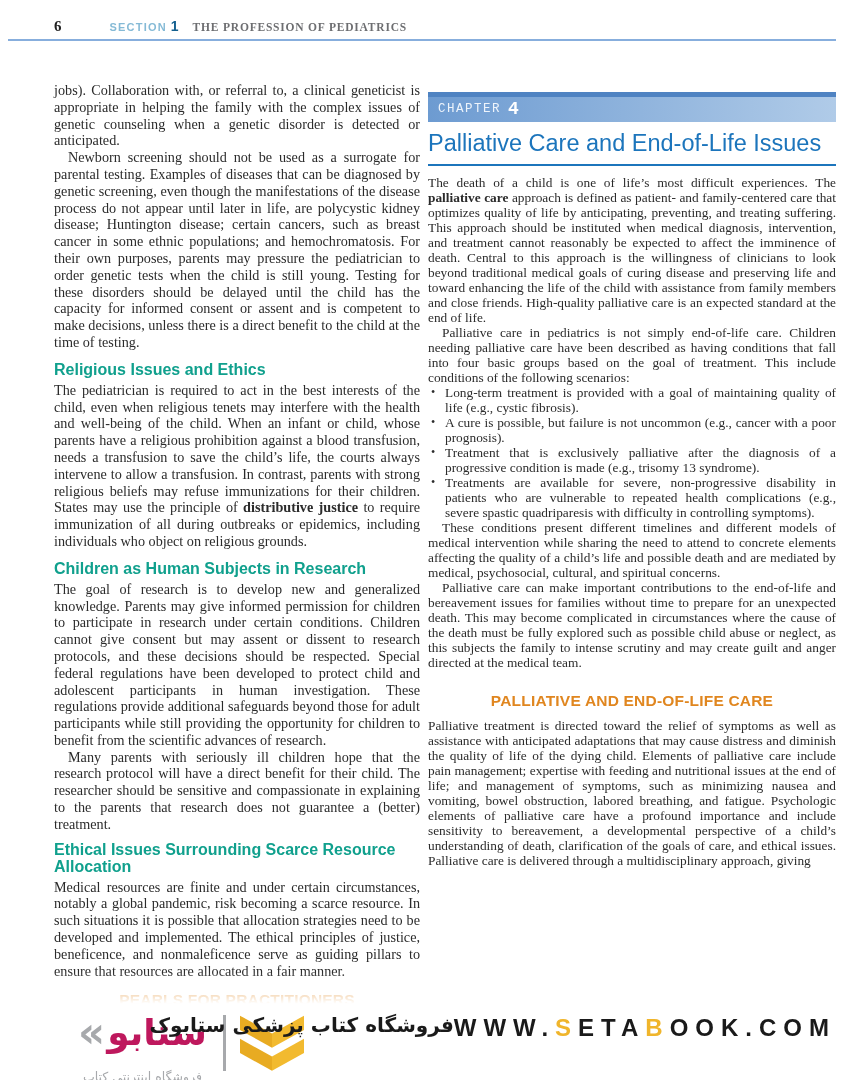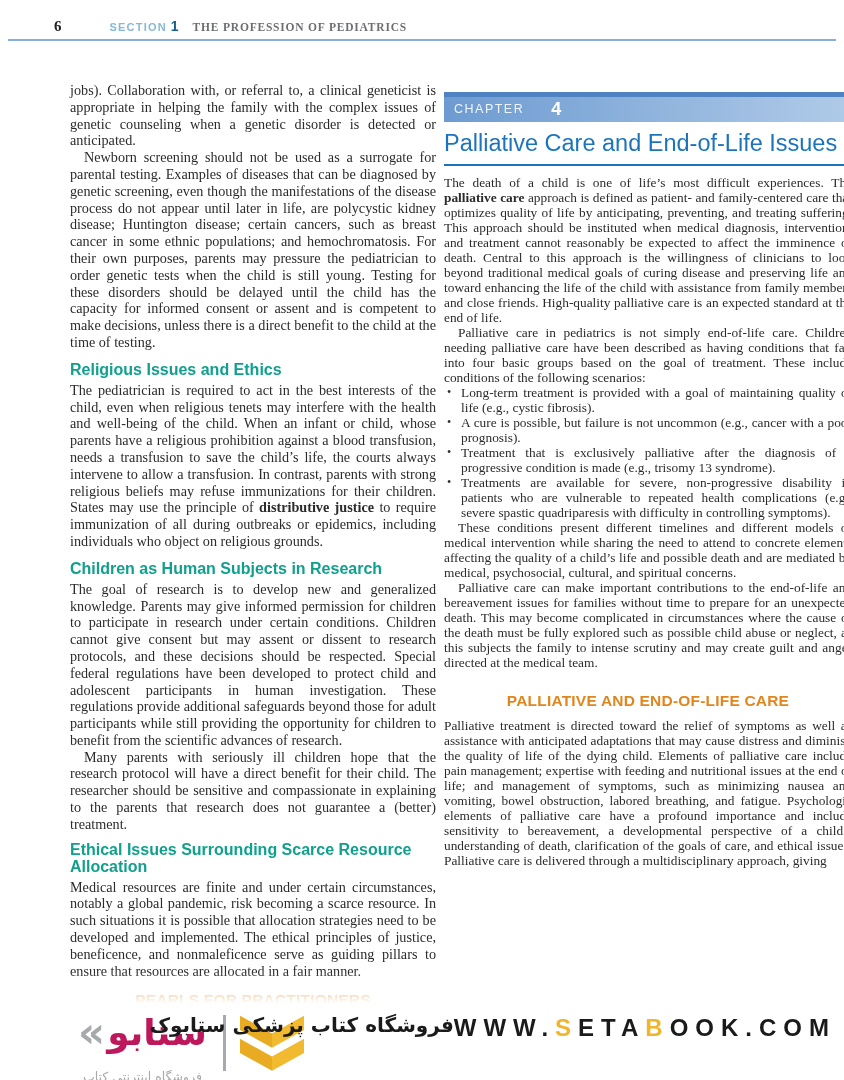--- a/index.html
+++ b/index.html
@@ -10,38 +10,38 @@
   .runhead{position:absolute;left:0;top:0;width:844px;height:41px;}
   .runhead-inner{position:absolute;left:54px;top:18px;display:flex;align-items:baseline;
                  font-family:"Liberation Sans","DejaVu Sans",sans-serif;}
   .pg-num{font-family:"Liberation Serif",serif;font-size:15px;color:#222;font-weight:bold;}
   .sec-label{margin-left:48px;font-size:11px;letter-spacing:1.2px;color:#85bad6;font-weight:bold;}
   .sec-num{margin-left:4px;font-size:14px;font-weight:bold;color:#14608f;}
   .sec-title{margin-left:14px;font-size:11.5px;letter-spacing:.8px;color:#6d6e71;font-weight:bold;font-family:Liberation Serif, serif;}
   .runhead-rule{position:absolute;left:8px;top:39px;width:828px;height:2px;background:#87aedd;}
 
   
-  .col{position:absolute;text-align:justify;margin-left:16px;}
+  .col{position:absolute;text-align:justify;}
   .col-left{left:54px;top:82px;width:366px;font-size:14.2px;line-height:16.8px;}
   .col-right{left:428px;top:92px;width:408px;font-size:13.35px;line-height:15px;}
   .col p{margin:0;}
   .col p.ind{text-indent:14px;}
 
   h3.teal{font-family:"Liberation Sans","DejaVu Sans",sans-serif;color:#10a08d;
           font-size:16px;line-height:17px;margin:10px 0 4px 0;text-align:left;}
   h3.orange{font-family:"Liberation Sans","DejaVu Sans",sans-serif;color:#e0861f;
           font-size:15.5px;line-height:18px;letter-spacing:.2px;margin:22px 0 8px 0;text-align:center;}
   .col-left h3.teal.two{margin-top:8px;line-height:17px;}
   .col-left h3.orange{margin-top:12px;}
 
   
   .chap-banner{height:25px;border-top:5px solid #4f83c2;
      background:linear-gradient(to right,#6d9bd1,#b0cbe8);
      display:flex;align-items:center;padding-left:10px;
-     font-family:Liberation Sans, sans-serif;gap:20px;}
+     font-family:Liberation Mono, monospace;}
   .chap-label{font-size:12.5px;letter-spacing:1.5px;color:#eef4fb;}
   .chap-num{font-size:18px;font-weight:bold;color:#ffffff;margin-left:7px;}
   .chap-title{font-family:"Liberation Sans","DejaVu Sans",sans-serif;color:#1c75bc;
      font-size:23.5px;line-height:26.5px;margin:8px 0 0 0;font-weight:normal;text-align:left;}
   .chap-rule{margin-top:7px;height:2px;background:#1c75bc;}
   .col-right .first{margin-top:9px;}
 
   
   ul.blt{margin:0;padding:0;list-style:none;}
   ul.blt li{position:relative;padding-left:17px;margin:0;}
@@ -112,21 +112,21 @@
 
   <div class="col col-right">
     <div class="chap-banner">
       <span class="chap-label">CHAPTER</span>
       <span class="chap-num">4</span>
     </div>
     <h2 class="chap-title">Palliative Care and End-of-Life Issues</h2>
     <div class="chap-rule"></div>
 
     <p class="first"><span>The death of a child is one of life’s most difficult experiences. The </span><strong>palliative care</strong><span> approach is defined as patient- and family-centered care that optimizes quality of life by anticipating, preventing, and treating suffering. This approach should be instituted when medical diagnosis, intervention, and treatment cannot reasonably be expected to affect the imminence of death. Central to this approach is the willingness of clinicians to look beyond traditional medical goals of curing disease and preserving life and toward enhancing the life of the child with assistance from family members and close friends. High-quality palliative care is an expected standard at the end of life.</span></p>
-    <p class="ind">Palliative care in pediatrics is not simply end-of-life care. Children needing palliative care have been described as having conditions that fall into four basic groups based on the goal of treatment. These include conditions of the following scenarios:</p>
+    <p class="ind">Palliative care in pediatrics is not simply end-of-life care. Children needing palliative care have been described as having conditions that fall into four basic groups based on the goal of treatment. This include conditions of the following scenarios:</p>
 
     <ul class="blt">
       <li>Long-term treatment is provided with a goal of maintaining quality of life (e.g., cystic fibrosis).</li>
       <li>A cure is possible, but failure is not uncommon (e.g., cancer with a poor prognosis).</li>
       <li>Treatment that is exclusively palliative after the diagnosis of a progressive condition is made (e.g., trisomy 13 syndrome).</li>
       <li>Treatments are available for severe, non-progressive disability in patients who are vulnerable to repeated health complications (e.g., severe spastic quadriparesis with difficulty in controlling symptoms).</li>
     </ul>
 
     <p class="ind">These conditions present different timelines and different models of medical intervention while sharing the need to attend to concrete elements affecting the quality of a child’s life and possible death and are mediated by medical, psychosocial, cultural, and spiritual concerns.</p>
     <p class="ind">Palliative care can make important contributions to the end-of-life and bereavement issues for families without time to prepare for an unexpected death. This may become complicated in circumstances where the cause of the death must be fully explored such as possible child abuse or neglect, as this subjects the family to intense scrutiny and may create guilt and anger directed at the medical team.</p>

